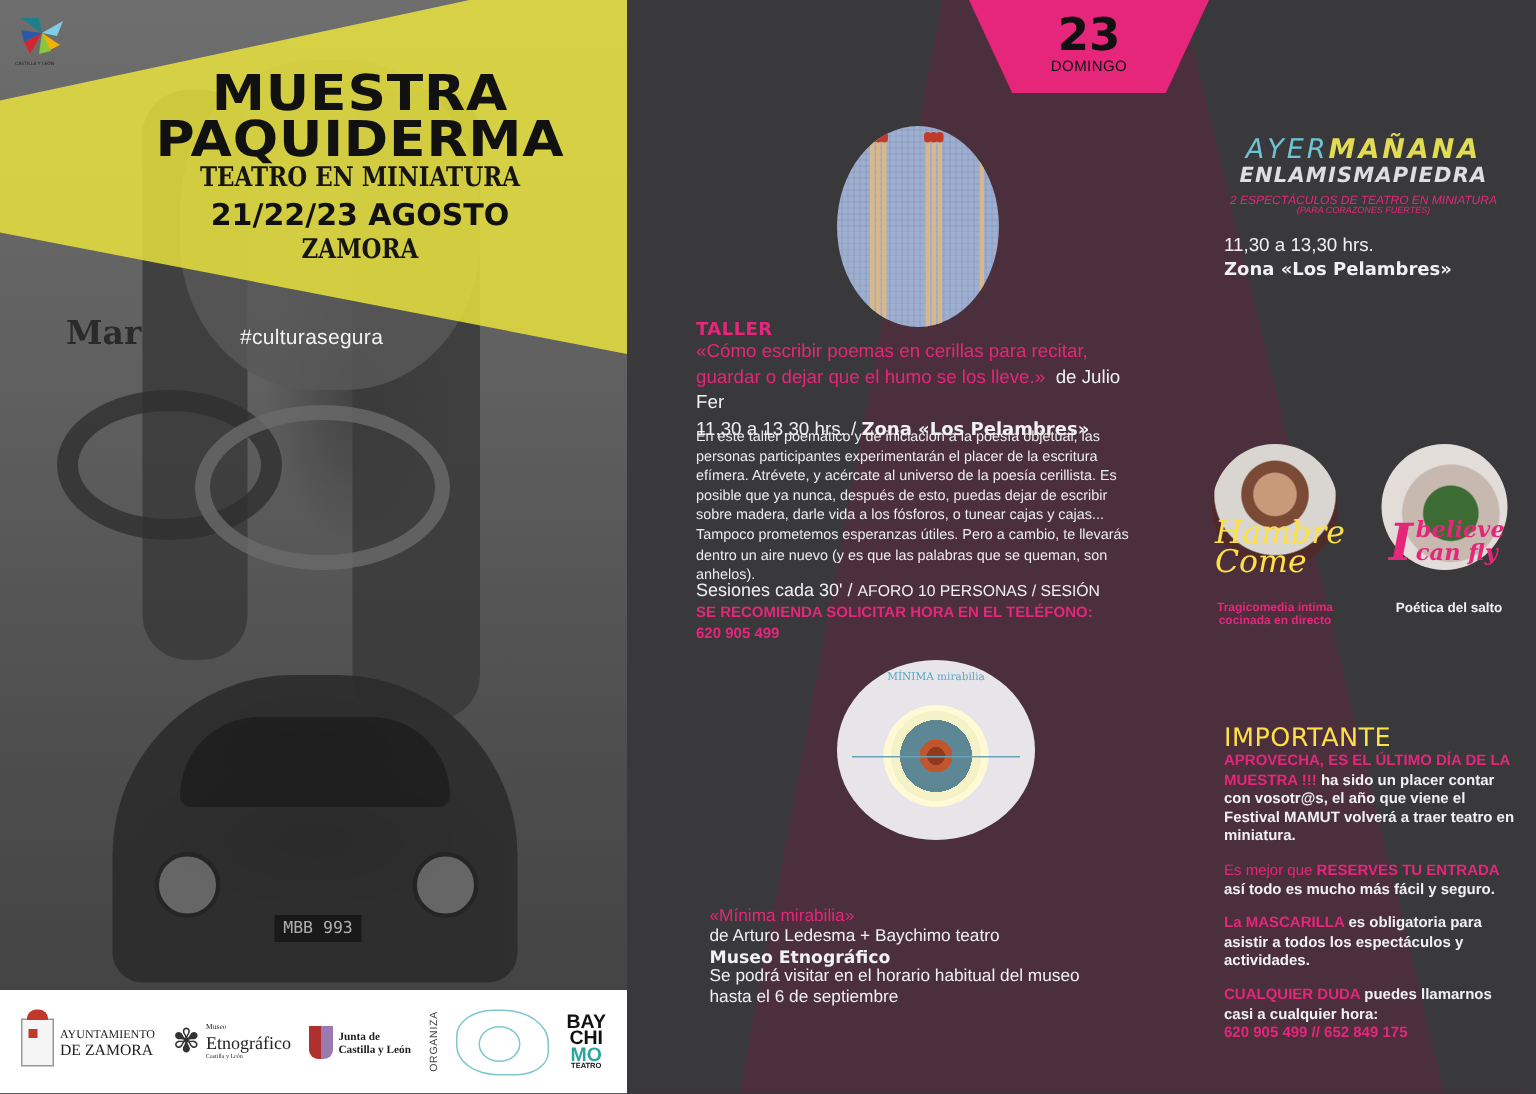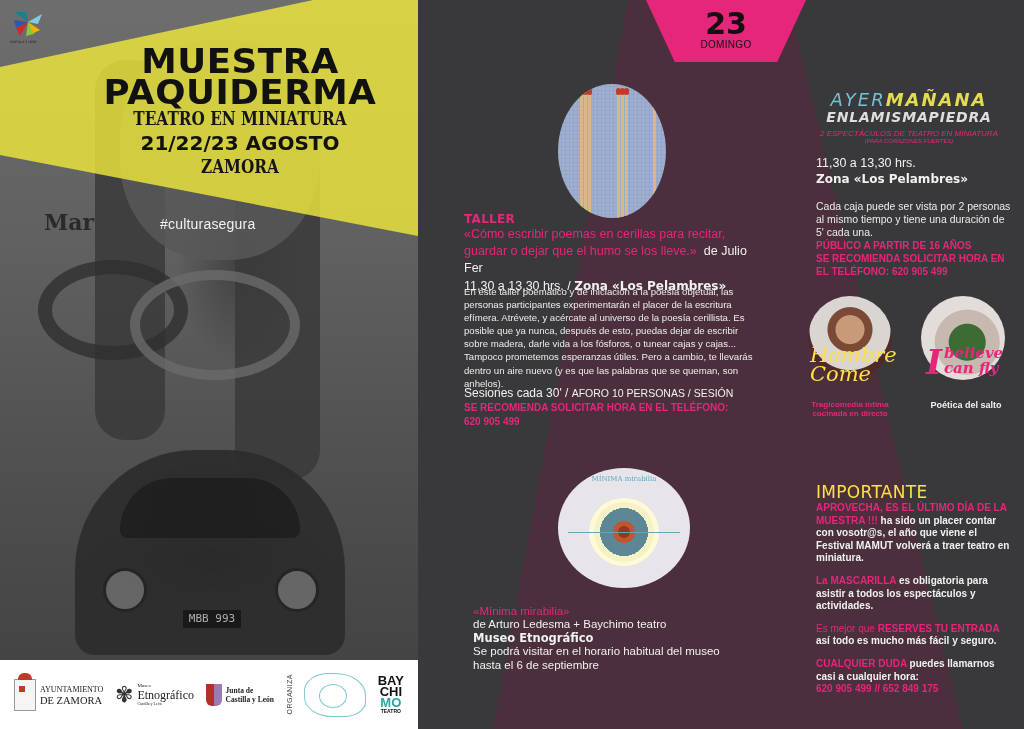--- a/index.html
+++ b/index.html
@@ -139,21 +139,21 @@
   .time-line { font-size: 12.5px; color: #f1f1f1; line-height: 18px; }
   .zona { font-family: "DejaVu Sans", sans-serif; font-weight: bold; font-size: 12px; color: #f1f1f1; }
   #taller-desc { position: absolute; left: 46px; top: 285px; width: 300px; font-family: "Liberation Sans", sans-serif; font-size: 9.6px; line-height: 13.1px; color: #ececec; }
 
   #sessions { position: absolute; left: 46px; top: 386px; width: 310px; font-family: "Liberation Sans", sans-serif; }
   #sessions .l1 { font-size: 12px; color: #f1f1f1; line-height: 15px; }
   #sessions .l1 small { font-size: 10.5px; }
   #sessions .l2, #sessions .l3 { font-size: 10px; color: #e5267a; font-weight: bold; line-height: 14px; }
 
   #eye-img {
-    left: 140px; top: 468px; width: 132px; height: 120px; border-radius: 66px / 60px;
+    left: 140px; top: 440px; width: 132px; height: 120px; border-radius: 66px / 60px;
     background: #e7e5ea;
   }
   #eye-img .ring { position:absolute; left:31px; top:30px; width:70px; height:68px; border-radius:50%; background: radial-gradient(circle, #8f3a1f 0 6px, #c0562d 6px 11px, #5d8795 11px 24px, #f5f2c8 24px 30px, #fff9d6 30px 34px); }
   #eye-img .line { position:absolute; left:10px; top:64px; width:112px; height:1px; background:#6aa3b3; }
   #eye-img .mt { position:absolute; left:0; width:100%; top:8px; text-align:center; font-family:"DejaVu Serif", serif; font-size:7px; color:#5aa7c6; line-height:7px; }
 
   #expo { position: absolute; left: 55px; top: 605px; width: 300px; font-family: "Liberation Sans", sans-serif; line-height: 13.5px; }
   #expo .pink-title { font-size: 11.5px; line-height: 13px; }
   #expo .w { font-size: 11.5px; color: #f1f1f1; }
   #expo .museo { font-family: "DejaVu Sans", sans-serif; font-weight: 900; font-size: 11.5px; color: #f1f1f1; }
@@ -322,35 +322,30 @@
     <div class="logo2">ENLAMISMAPIEDRA</div>
     <div class="sub1">2 ESPECTÁCULOS DE TEATRO EN MINIATURA</div>
     <div class="sub2">(PARA CORAZONES FUERTES)</div>
   </div>
 
   <div id="ayer-info">
     <div class="time-line">11,30 a 13,30 hrs.</div>
     <div class="zona">Zona «Los Pelambres»</div>
   </div>
 
-  <div id="ayer-desc">
-    <div>Cada caja puede ser vista por 2 personas al mismo tiempo y tiene una duración de 5' cada una.</div>
-    <div class="pk">PÚBLICO A PARTIR DE 16 AÑOS</div>
-    <div class="pk">SE RECOMIENDA SOLICITAR HORA EN EL TELÉFONO:  620 905 499</div>
-  </div>
 
   <div id="hambre-img" class="circle-img"></div>
   <div id="believe-img" class="circle-img"></div>
   <div id="hambre-title" class="show-title">Hambre Come</div>
   <div id="believe-title" class="show-title">
     <span class="big">I</span><span>believe can fly</span>
   </div>
   <div id="hambre-cap" class="show-cap">Tragicomedia íntima cocinada en directo</div>
   <div id="believe-cap" class="show-cap">Poética del salto</div>
 
   <div id="important">
     <div class="head">IMPORTANTE</div>
     <p><span class="pk">APROVECHA, ES EL ÚLTIMO DÍA DE LA MUESTRA !!!</span><span> ha sido un placer contar con vosotr@s, el año que viene el Festival MAMUT volverá a traer teatro en miniatura.</span></p>
+    <p><span class="pk" style="font-weight:normal;">Es mejor que </span><span class="pk">RESERVES TU ENTRADA</span><span> así todo es mucho más fácil y seguro.</span></p>
     <p><span class="pk">La MASCARILLA</span><span> es obligatoria para asistir a todos los espectáculos y actividades.</span></p>
-    <p><span class="pk" style="font-weight:normal;">Es mejor que </span><span class="pk">RESERVES TU ENTRADA</span><span> así todo es mucho más fácil y seguro.</span></p>
     <p><span class="pk">CUALQUIER DUDA</span><span>  puedes llamarnos casi a cualquier hora:</span><br><span class="pk">620 905 499 // 652 849 175</span></p>
   </div>
 </div>
 
 </body></html>

